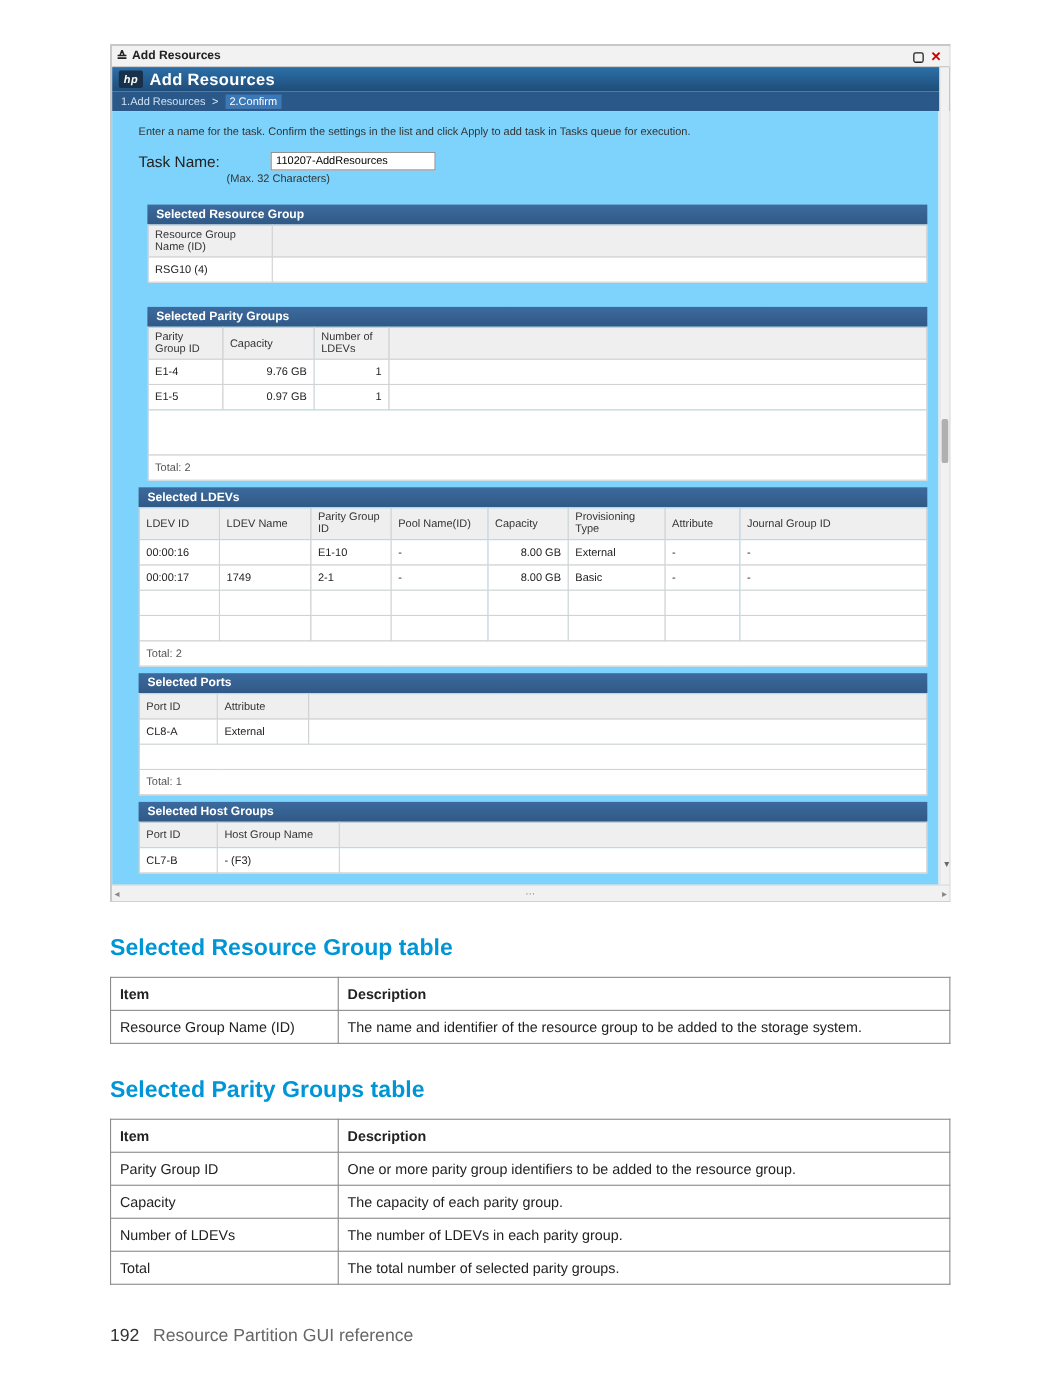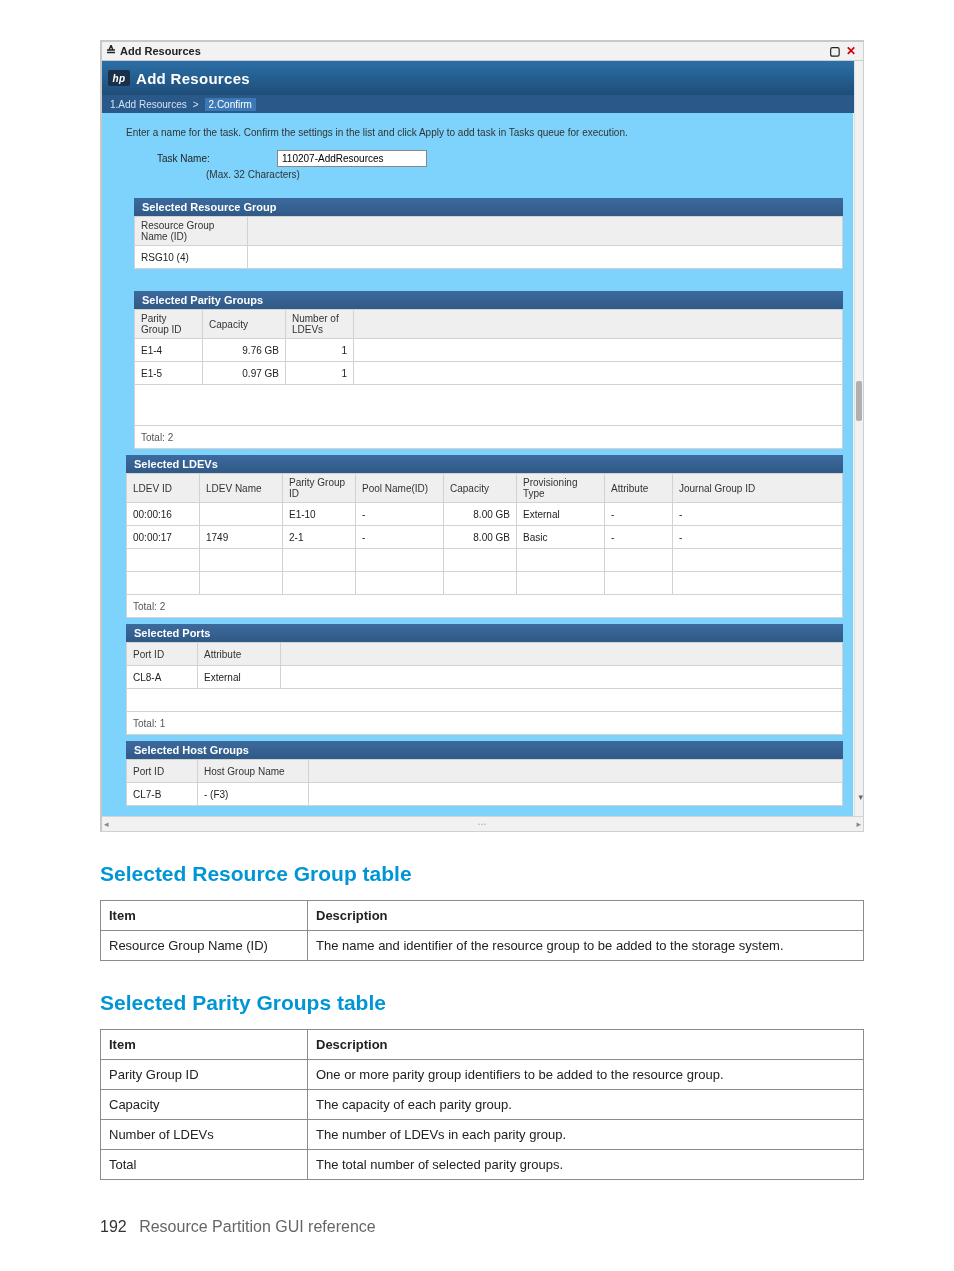--- a/index.html
+++ b/index.html
@@ -37,21 +37,21 @@
   .win-title .wt-spacer { flex: 1; }
   .win-title .box-icon, .win-title .close-icon {
     display:inline-block; width:16px; text-align:center; font-size:12px;
   }
   .win-title .close-icon { color:#c00; font-weight:bold; }
   .banner {
     background: linear-gradient(#2b6fa7,#1f4d79);
     color: #fff;
     display: flex;
     align-items: center;
-    height: 34px;
+    height: 22px;
     padding: 0 6px;
     font-size: 15px;
     font-weight: bold;
     letter-spacing: .3px;
   }
   .banner .logo {
     width: 22px; height: 16px; background:#19304a; border-radius:2px;
     margin-right:6px; display:flex; align-items:center; justify-content:center;
     font-style: italic; font-size:10px;
   }
@@ -69,21 +69,21 @@
   }
   .win-body {
     background: #7dd3fc;
     padding: 14px 10px 10px 24px;
     border-right: 10px solid #f1f1f1;
     min-height: 640px;
     position: relative;
   }
   .instr { font-size:10px; color:#333; margin-bottom:12px; }
   .field-row { display:flex; align-items:center; margin-bottom:2px; }
-  .field-row .lbl { width:80px; font-size:10px;margin-left:31px; }
+  .field-row .lbl { width:80px; font-size:14px; }
   .field-row input {
     width: 140px;
     font-size: 10px;
     padding: 2px 4px;
     border: 1px solid #888;
     margin-left: 40px;
   }
   .hint { font-size:10px; margin-left:80px; color:#333; margin-bottom:18px; }
   .section {}
   .section-hdr {

